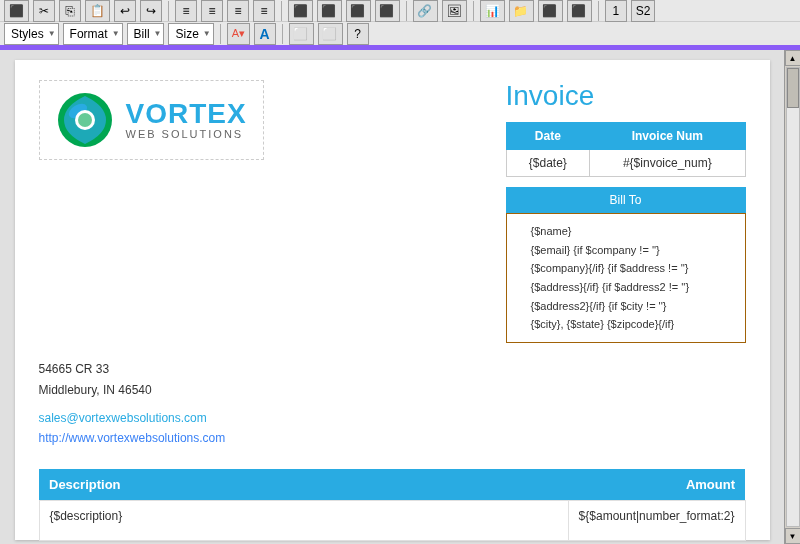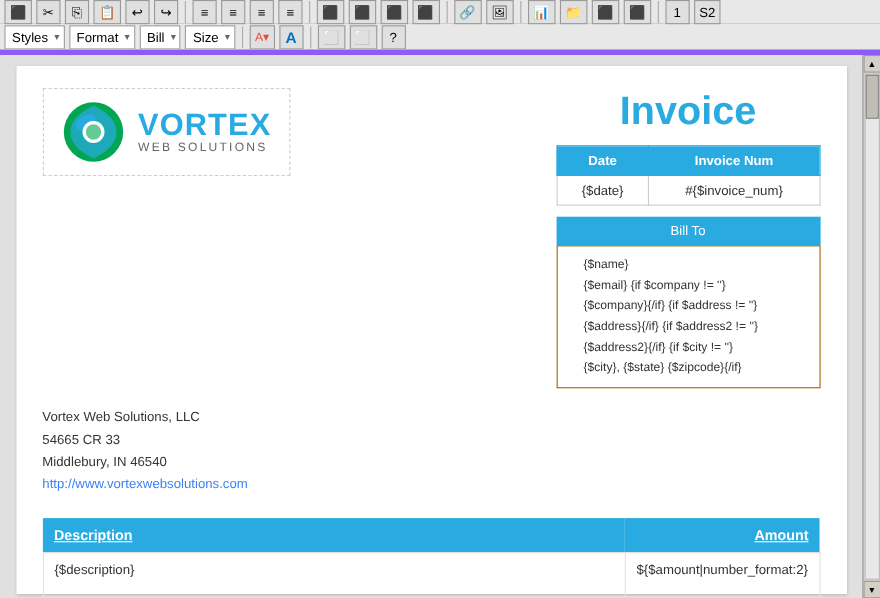--- a/index.html
+++ b/index.html
@@ -117,24 +117,24 @@
       text-transform: uppercase;
     }
     .logo-url {
       display: block;
       text-align: center;
       font-size: 10px;
       color: #555;
       margin-top: 4px;
     }
     .invoice-title {
-      font-size: 36px;
+      font-size: 28px;
       color: #29abe2;
-      font-weight: bold;
-      text-align: center;
+      font-weight: normal;
+      text-align: left;
     }
 
     
     .invoice-right {
       display: flex;
       flex-direction: column;
       gap: 10px;
       min-width: 240px;
     }
     .inv-table {
@@ -187,21 +187,20 @@
     .items-table {
       width: 100%;
       border-collapse: collapse;
     }
     .items-table th {
       background: #29abe2;
       color: white;
       padding: 8px 10px;
       font-size: 13px;
       font-weight: bold;
-      text-decoration: underline;
     }
     .items-table th.desc { text-align: left; }
     .items-table th.amt { text-align: right; }
     .items-table td {
       border: 1px solid #e0e0e0;
       padding: 8px 10px;
       font-size: 12px;
       color: #333;
       vertical-align: top;
       height: 40px;
@@ -357,23 +356,25 @@
               <div>{$company}{/if} {if $address != ''}</div>
               <div>{$address}{/if} {if $address2 != ''}</div>
               <div>{$address2}{/if} {if $city != ''}</div>
               <div>{$city}, {$state} {$zipcode}{/if}</div>
             </div>
           </div>
         </div>
       </div>
 
       <div class="company-info">
-        <div>Vortex Web Solutions, LLC</div>
         <div>54665 CR 33</div>
         <div>Middlebury, IN 46540</div>
+        <div style="margin-top:8px;">
+          <span style="color:#29abe2;">sales@vortexwebsolutions.com</span>
+        </div>
         <div>
           <span style="color:#3b82f6;margin-top:45px;">http://www.vortexwebsolutions.com</span>
         </div>
       </div>
 
       <div class="items-section">
         <table class="items-table">
           <thead>
             <tr>
               <th class="desc">Description</th>

